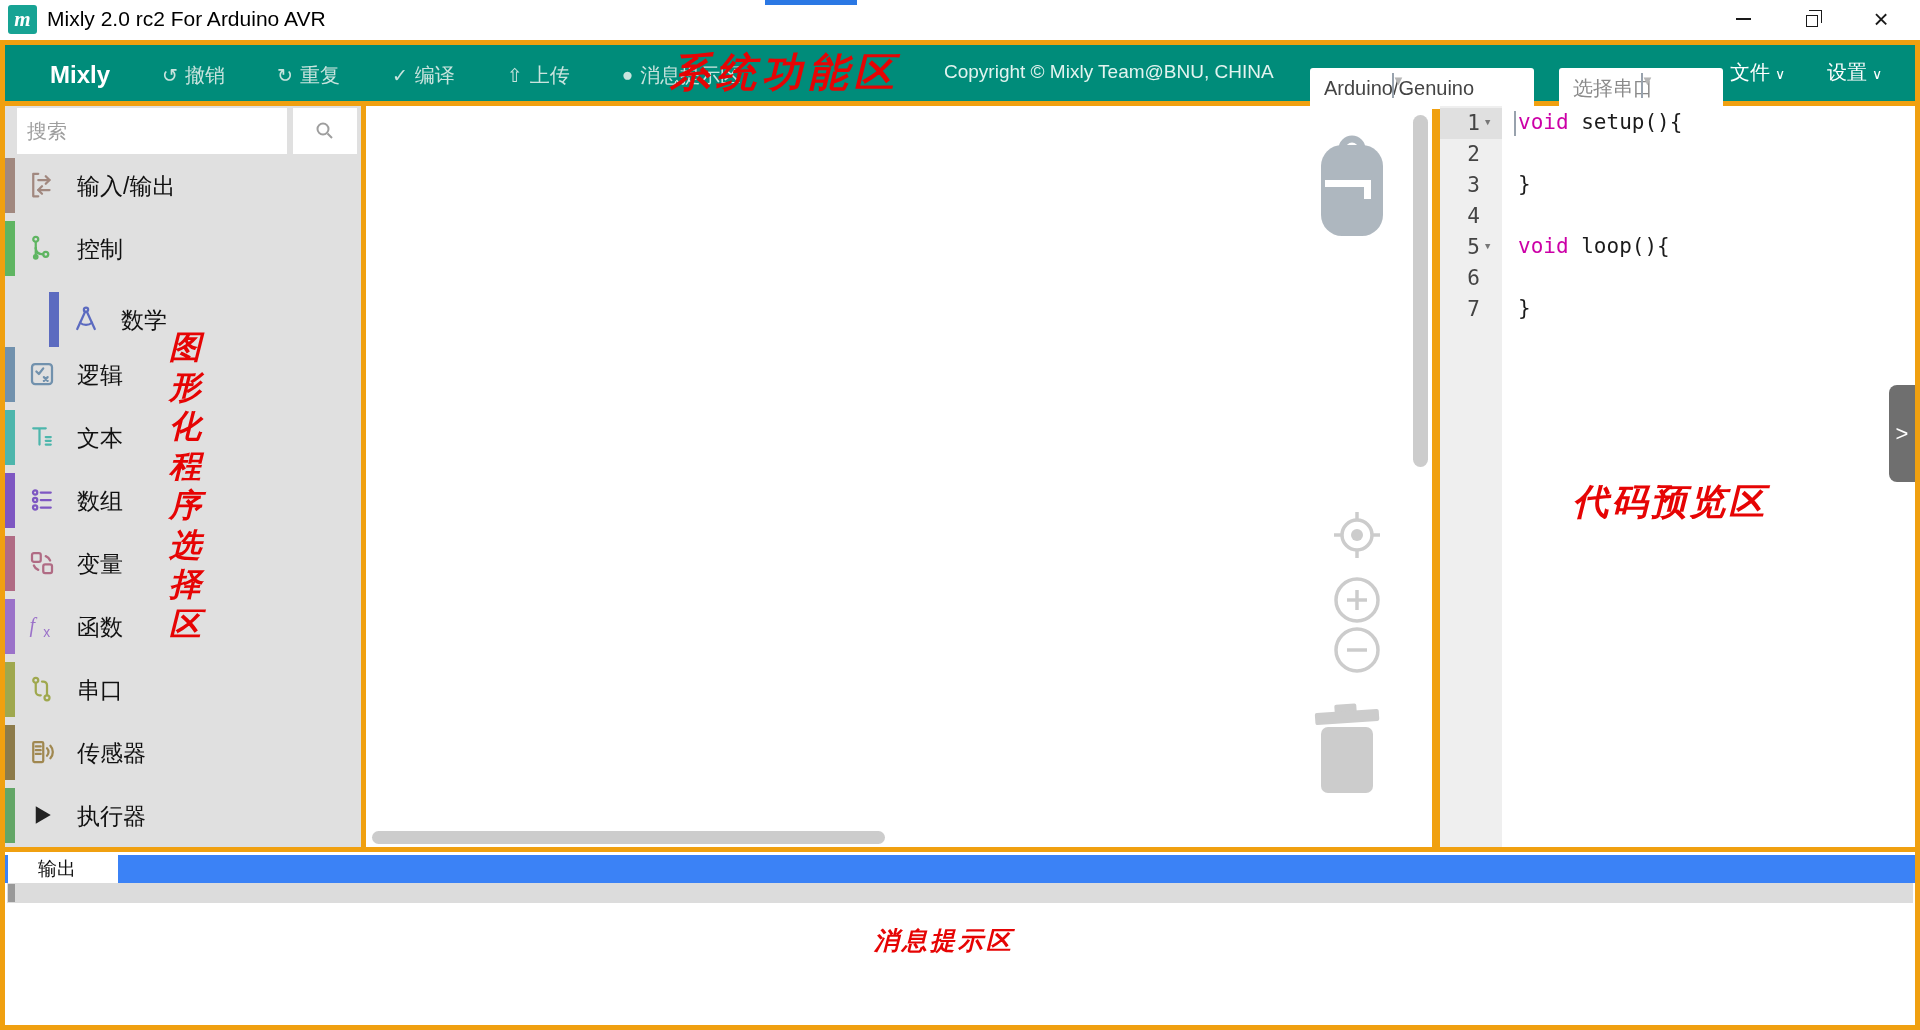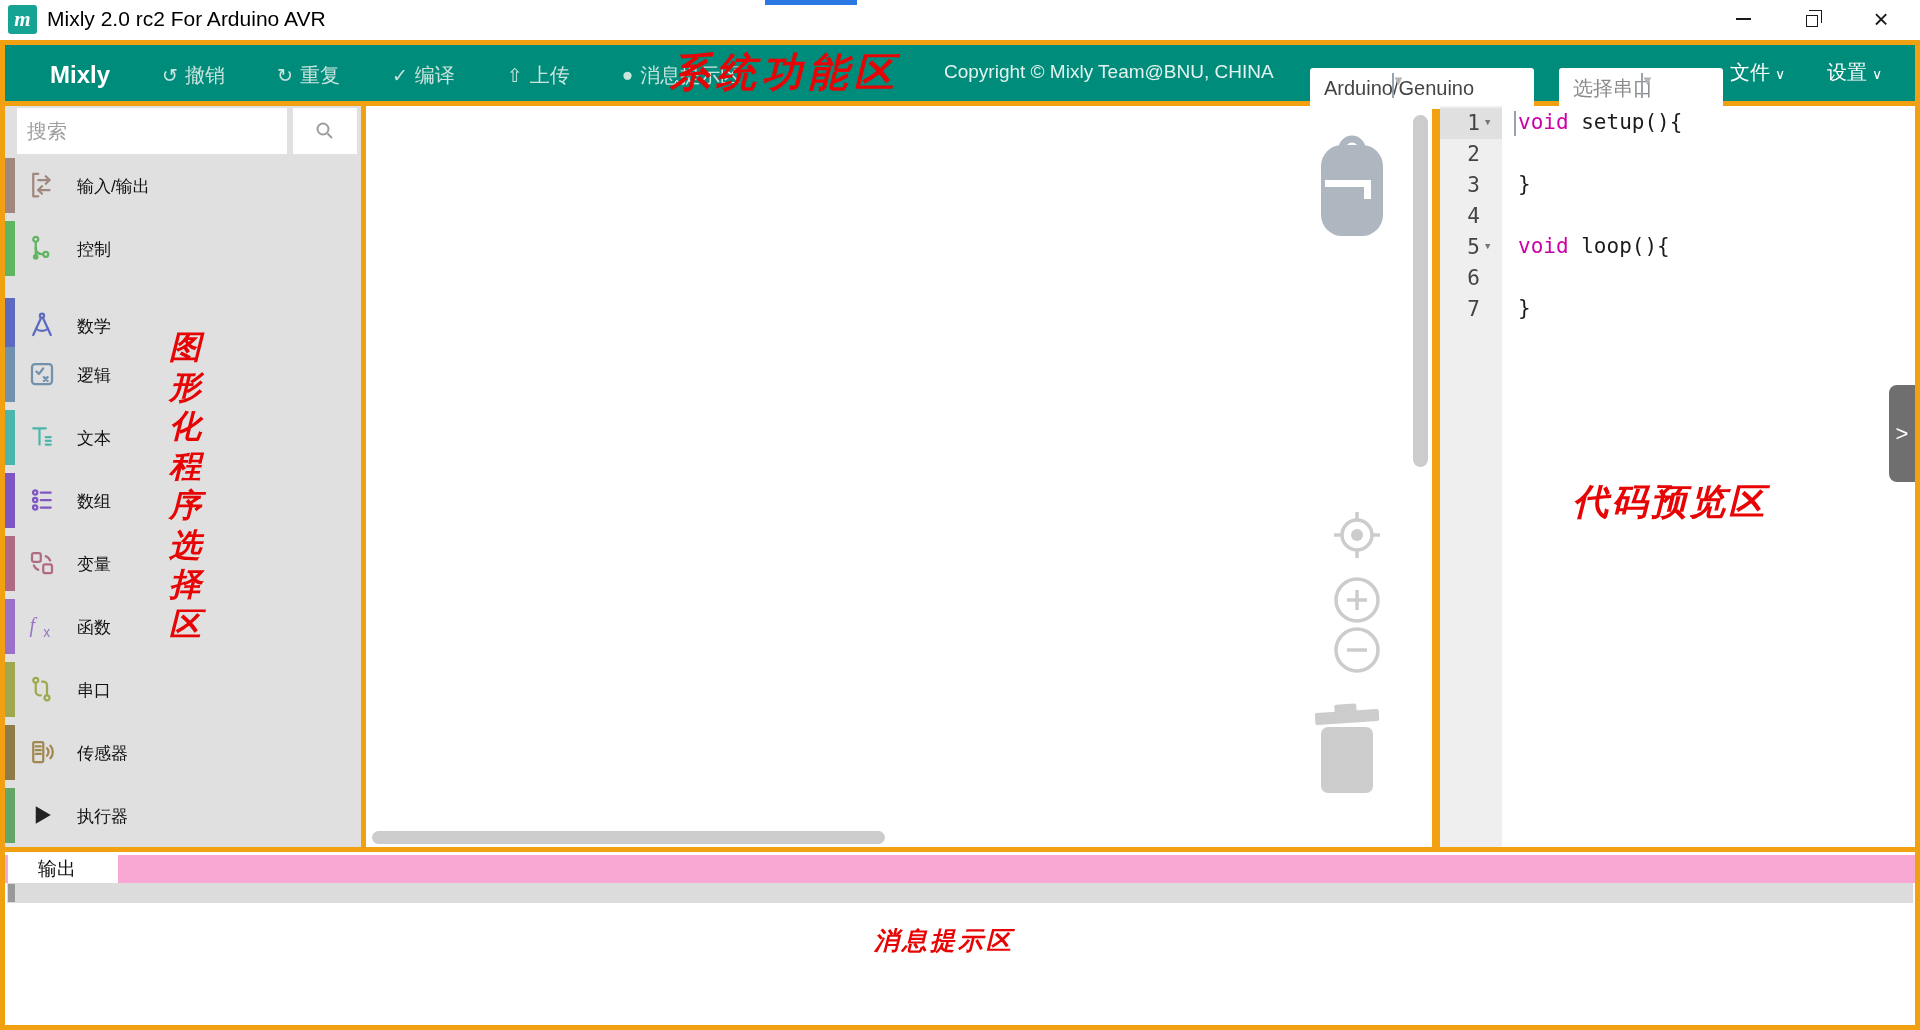--- a/index.html
+++ b/index.html
@@ -55,21 +55,21 @@
   .sidebar { position:absolute; left:5px; top:66px; width:356px; height:741px; background:#e0e0e0; overflow:hidden; }
   .search-input { position:absolute; left:12px; top:2px; width:270px; height:46px; background:#fff;
                   border:none; outline:none; font-size:20px; padding:0 10px; color:#333; }
   .search-input::placeholder { color:#9e9e9e; }
   .search-btn { position:absolute; left:288px; top:2px; width:64px; height:46px; background:#fff;
                 display:flex; align-items:center; justify-content:center; }
   .cat-row { position:absolute; left:0; width:356px; height:63px; cursor:pointer; }
   .cat-bar { position:absolute; left:0; top:4px; width:10px; height:55px; }
   .cat-icon { position:absolute; left:22px; top:16px; width:30px; height:30px; }
   .cat-icon svg { width:30px; height:30px; }
-  .cat-label { position:absolute; left:72px; top:50%; transform:translateY(-50%); font-size:17px; color:#111; }
+  .cat-label { position:absolute; left:72px; top:50%; transform:translateY(-50%); font-size:23px; color:#111; }
 
   
   .canvas { position:absolute; left:366px; top:66px; width:1066px; height:741px; background:#fff; overflow:hidden; }
   .vscroll { position:absolute; left:1047px; top:9px; width:15px; height:352px; background:#ccc; border-radius:8px; }
   .hscroll { position:absolute; left:6px; top:725px; width:513px; height:13px; background:#ccc; border-radius:7px; }
   .cv-ico { position:absolute; }
 
   
   .code { position:absolute; left:1440px; top:66px; width:475px; height:741px; background:#fff;
           font-family:"DejaVu Sans Mono", monospace; }
@@ -82,21 +82,21 @@
   .kw { color:var(--kw,#cc00a7); }
   .caret { position:absolute; left:74px; top:5px; width:2px; height:25px; background:#98a2ad; }
 
   
   .expander { position:absolute; left:1889px; top:345px; width:26px; height:97px; background:#6f6f6f;
               border-radius:8px 0 0 8px; display:flex; align-items:center; justify-content:center;
               color:#fff; font-size:22px; z-index:60; cursor:pointer; }
 
   
   .output { position:absolute; left:5px; top:812px; width:1910px; height:173px; background:#fff; }
-  .tabrow { position:absolute; left:0; top:3px; width:1910px; height:28px; background:#f9a8d4; }
+  .tabrow { position:absolute; left:0; top:3px; width:1910px; height:28px; background:#3b82f6; }
   .out-tab { position:absolute; left:3px; top:0; width:110px; height:28px; background:#fff;
              font-size:19px; color:#111; display:flex; align-items:center; padding-left:30px; cursor:pointer; }
   .oscroll { position:absolute; left:2px; top:31px; width:1906px; height:20px; background:#dcdcdc; }
   .othumb { position:absolute; left:1px; top:1px; width:7px; height:18px; background:#999; }
 </style>
 </head>
 <body>
 
 <div>
 
@@ -187,21 +187,21 @@
             <span class="cat-icon" style="color: rgb(95, 181, 98);"><svg viewBox="0 0 24 24" fill="none" stroke="currentColor" stroke-width="1.8" stroke-linecap="round" stroke-linejoin="round">
                 <circle cx="7" cy="5" r="2"></circle>
                 <path d="M7 7v5"></path>
                 <path d="M7 12c0 4 3 5 6 5"></path>
                 <circle cx="15" cy="17" r="2"></circle>
                 <path d="M7 12v7"></path>
                 <circle cx="7" cy="19" r="1.4"></circle>
               </svg></span>
             <span class="cat-label">控制</span>
           </div>
-          <div class="cat-row" style="top: 188px;">
+          <div class="cat-row" style="top: 182px; margin-left: 44px;">
             <span class="cat-bar" style="background: rgb(92, 107, 192);"></span>
             <span class="cat-icon" style="color: rgb(92, 107, 192);"><svg viewBox="0 0 24 24" fill="none" stroke="currentColor" stroke-width="1.8" stroke-linecap="round" stroke-linejoin="round">
                 <circle cx="12" cy="4.5" r="1.7"></circle>
                 <path d="M11.3 6.2L5 20M12.7 6.2L19 20"></path>
                 <path d="M7.2 15a7.5 7.5 0 0 0 9.6 0"></path>
               </svg></span>
             <span class="cat-label">数学</span>
           </div>
           <div class="cat-row" style="top: 237px;">
             <span class="cat-bar" style="background: rgb(113, 145, 173);"></span>

